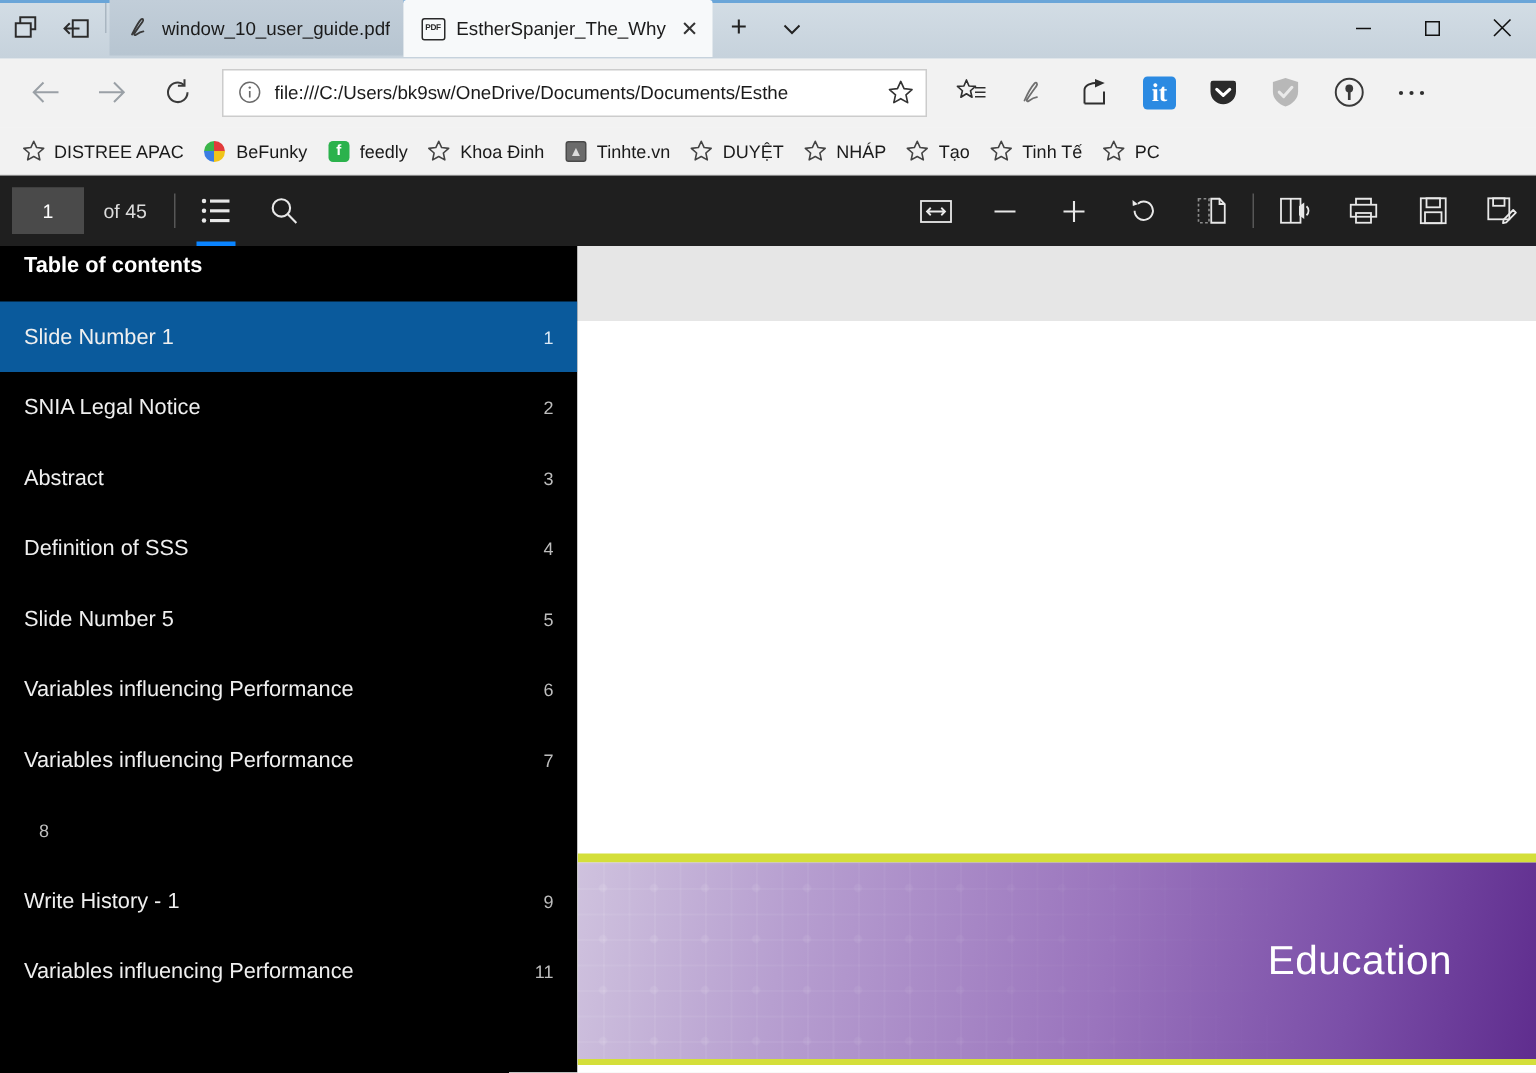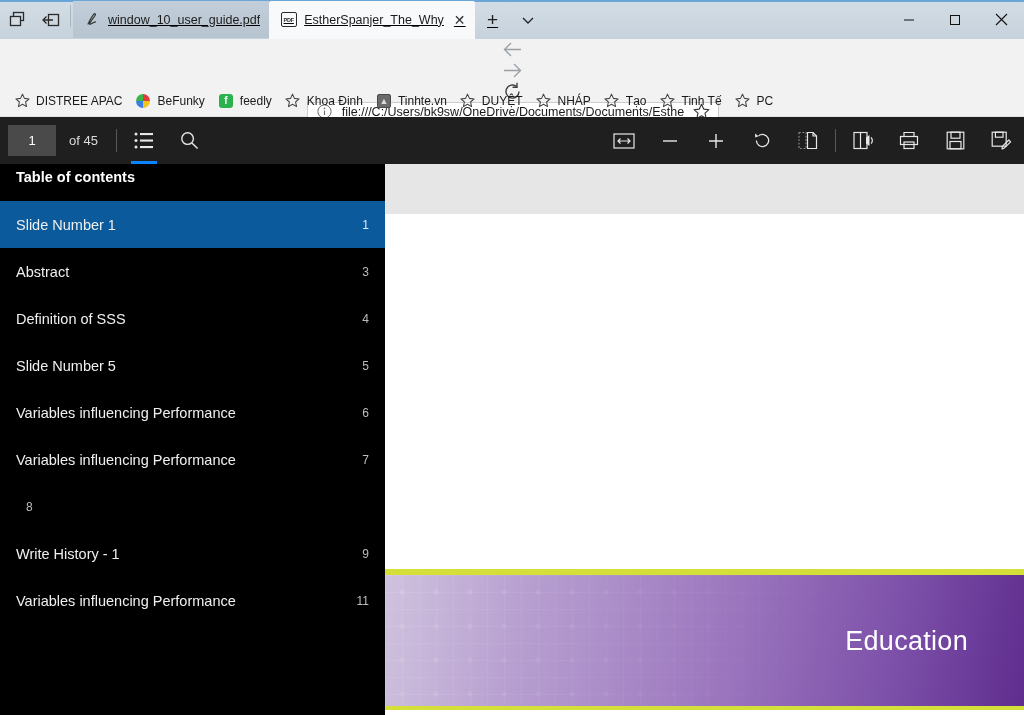--- a/index.html
+++ b/index.html
@@ -7,23 +7,22 @@
     width: 1024px; height: 715px;
     overflow: hidden;
     font-family: "Liberation Sans", sans-serif;
     background: #ffffff;
   }
 
   
   .titlebar {
     height: 39px;
     background: linear-gradient(#d3dde5, #c6d2dc);
-    display: flex; align-items: center;
+    display: flex; align-items: flex-start;
     position: relative;
-    text-decoration: underline;
   }
   .titlebar::before{
     content:""; position:absolute; left:0; top:0; right:0; height:2px;
     background:#6aa5d8;
   }
   .tb-sysbtn {
     width: 34px; height: 37px;
     display: flex; align-items: center; justify-content: center;
     color: #2b2b2b;
   }
@@ -56,21 +55,20 @@
   .newtab { width:36px;height:37px;display:flex;align-items:center;justify-content:center;font-size:19px;color:#222;font-weight:300;}
   .tabmenu { width:34px;height:37px;display:flex;align-items:center;justify-content:center;color:#222;}
   .spacer { flex:1 1 auto; height:37px; }
   .wbtn { width:46px;height:37px;display:flex;align-items:center;justify-content:center;color:#111;font-size:13px;}
 
   
   .navbar {
     height: 46px; background:#f2f2f2;
     display:flex; align-items:center; padding:0 8px;
     border-bottom:1px solid #f2f2f2;
-    flex-direction:column;
   }
   .navicon {
     width:44px;height:36px;display:flex;align-items:center;justify-content:center;
     color:#3b3b3b;
   }
   .navicon.dim { color:#9aa0a6; }
   .addrwrap {
     flex:1 1 auto; height:32px; background:#fff; border:1px solid #ccc;
     display:flex; align-items:center; margin:0 6px 0 8px; max-width:470px;
   }
@@ -501,20 +499,24 @@
 
   <div class="pdfbody">
     <div class="toc">
       <div class="toc-title">Table of contents</div>
       <div id="toc-list">
           <div class="toc-item selected">
             <span class="label">Slide Number 1</span>
             <span class="num">1</span>
           </div>
           <div class="toc-item">
+            <span class="label">SNIA Legal Notice</span>
+            <span class="num">2</span>
+          </div>
+          <div class="toc-item">
             <span class="label">Abstract</span>
             <span class="num">3</span>
           </div>
           <div class="toc-item">
             <span class="label">Definition of SSS</span>
             <span class="num">4</span>
           </div>
           <div class="toc-item">
             <span class="label">Slide Number 5</span>
             <span class="num">5</span>

